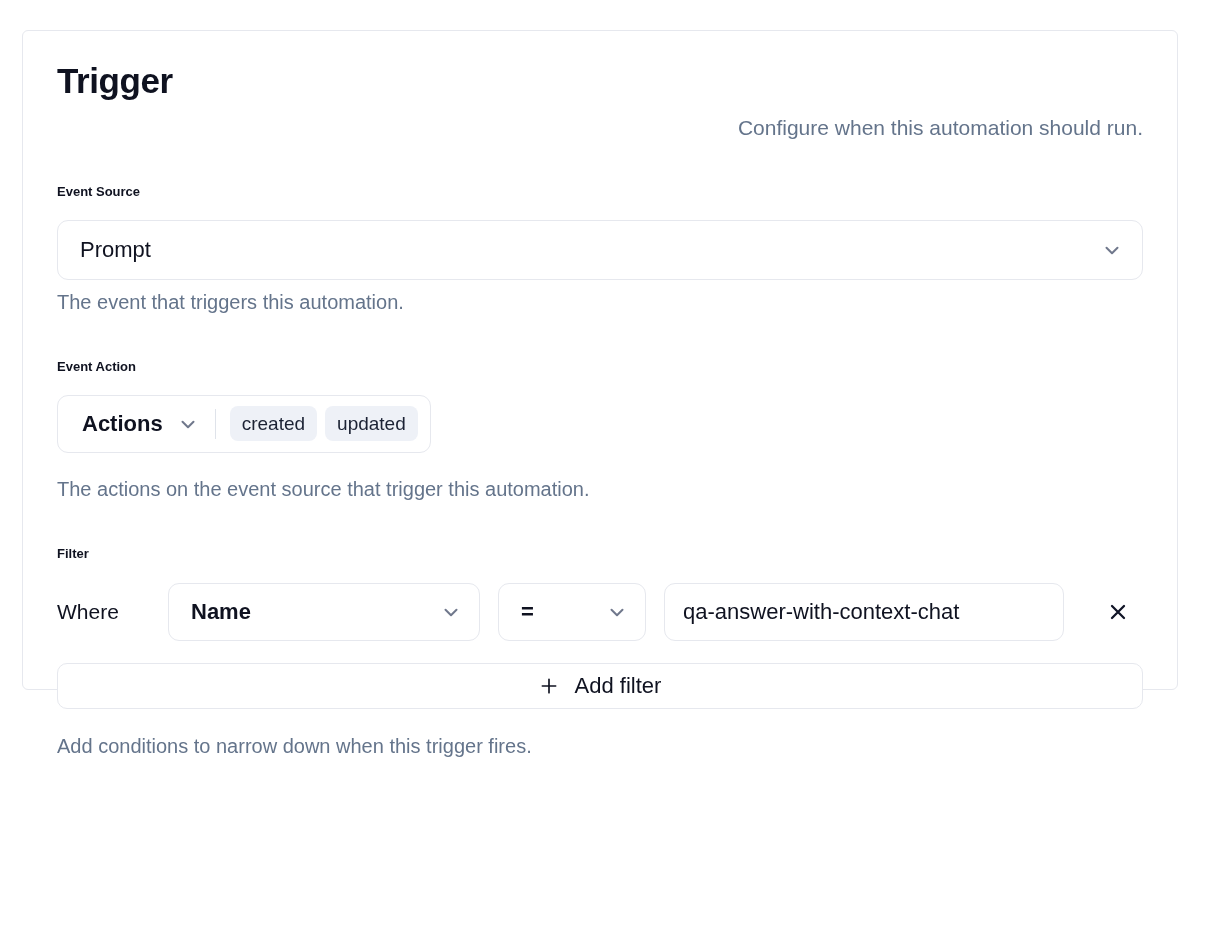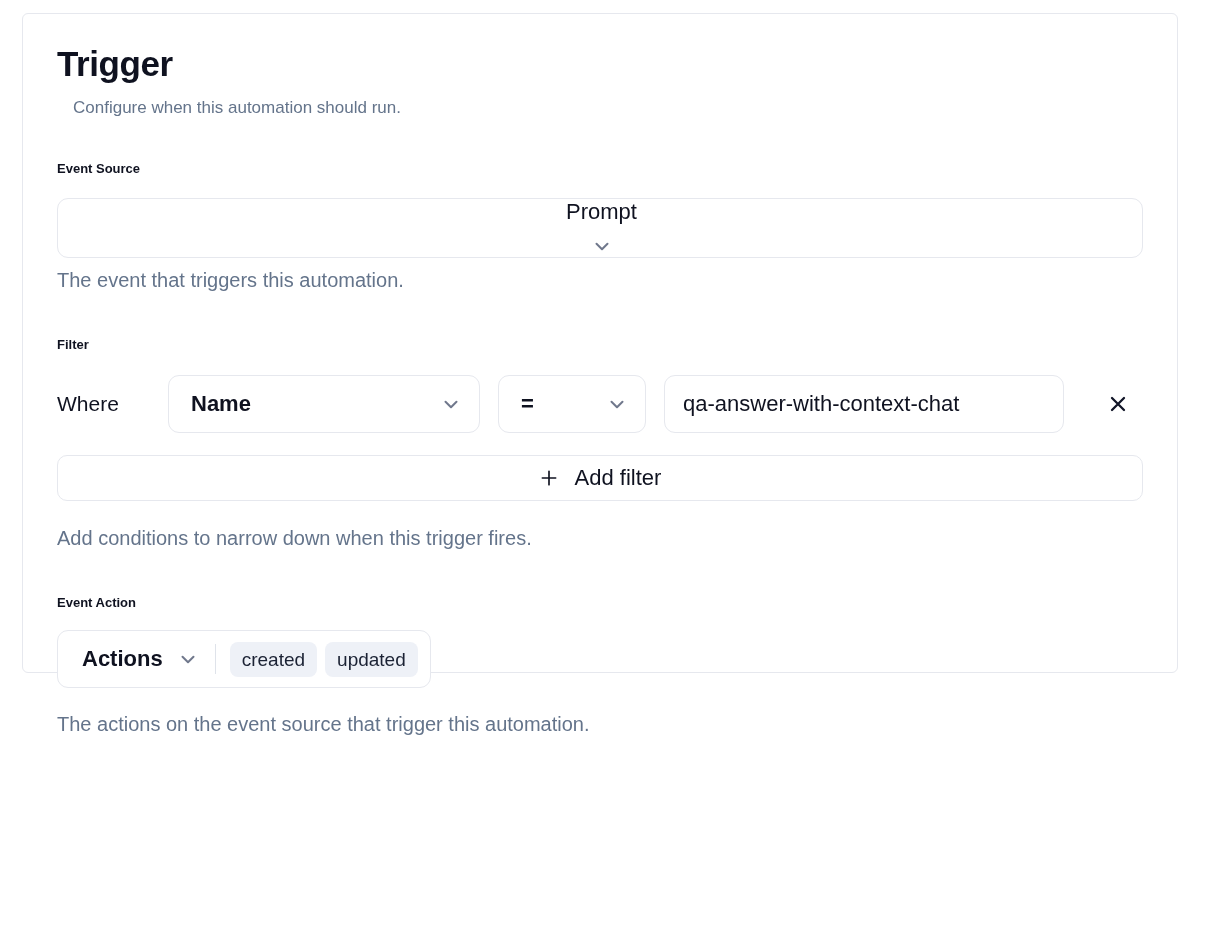--- a/index.html
+++ b/index.html
@@ -18,44 +18,45 @@
     width: 1214px;
     height: 944px;
     background: #ffffff;
     overflow: hidden;
   }
 
   
   .card {
     position: absolute;
     left: 22px;
-    top: 13px;
+    top: 30px;
     width: 1156px;
     height: 660px;
     background: #ffffff;
     border: 1px solid #e6e8ee;
     border-radius: 6px;
     padding: 30px 34px 0 34px;
   }
 
   
   .card-title {
     font-size: 35px;
     font-weight: 700;
     color: #0f1220;
     letter-spacing: -0.4px;
     line-height: 1.15;
     margin: 0;
   }
   .card-subtitle {
-    font-size: 17px;
+    font-size: 21px;
     font-weight: 400;
     color: #64748b;
     line-height: 1.3;
     margin: 13px 0 0 16px;
+    text-align: right;
   }
 
   
   .field { margin-top: 0; }
   .field-label {
     font-size: 13px;
     font-weight: 700;
     color: #0f1220;
     line-height: 1.2;
   }
@@ -70,21 +71,20 @@
   .select-box {
     display: flex;
     align-items: center;
     justify-content: space-between;
     height: 60px;
     border: 1px solid #e6e8ee;
     border-radius: 11px;
     background: #ffffff;
     padding: 0 19px 0 22px;
     cursor: pointer;
-    flex-direction: column;
   }
   .select-value {
     font-size: 22px;
     color: #0f1220;
     font-weight: 400;
   }
 
   .chev {
     width: 22px;
     height: 22px;
@@ -244,73 +244,73 @@
 
     <div class="field" style="margin-top:42px;">
       <div class="field-label">Event Source</div>
       <div class="select-box" style="margin-top:21px;">
         <span class="select-value">Prompt</span>
         <svg class="chev" viewBox="0 0 24 24">
             <path d="M6 9.5 L12 15.5 L18 9.5"></path>
           </svg>
       </div>
       <div class="field-help" style="margin-top:9px;">The event that triggers this automation.</div>
-    </div>
-
-    <div class="field" style="margin-top:44px;">
-      <div class="field-label">Filter</div>
-
-      <div class="filter-row" style="margin-top:22px;">
-        <span class="where-label">Where</span>
-
-        <div class="fsel fsel-field">
-          <span class="fsel-text">Name</span>
-          <svg class="chev" viewBox="0 0 24 24">
-              <path d="M6 9.5 L12 15.5 L18 9.5"></path>
-            </svg>
-        </div>
-
-        <div class="fsel fsel-op">
-          <span class="fsel-text">=</span>
-          <svg class="chev" viewBox="0 0 24 24">
-              <path d="M6 9.5 L12 15.5 L18 9.5"></path>
-            </svg>
-        </div>
-
-        <input class="fval" type="text" value="qa-answer-with-context-chat" placeholder="" style="">
-
-        <button class="remove-btn">
-          <svg viewBox="0 0 24 24">
-              <path d="M6 6 L18 18 M18 6 L6 18"></path>
-            </svg>
-        </button>
-      </div>
-
-      <button class="add-filter" style="margin-top:22px;">
-        <svg class="plus" viewBox="0 0 24 24">
-            <path d="M12 4 L12 20 M4 12 L20 12"></path>
-          </svg>
-        <span class="add-filter-label">Add filter</span>
-      </button>
-
-      <div class="field-help" style="margin-top:24px;">Add conditions to narrow down when this trigger fires.</div>
     </div>
 
     <div class="field" style="margin-top:44px;">
       <div class="field-label">Event Action</div>
       <div class="action-box" style="margin-top:20px;">
         <span class="action-trigger">
           <span class="action-trigger-label">Actions</span>
           <svg class="chev" viewBox="0 0 24 24">
               <path d="M6 9.5 L12 15.5 L18 9.5"></path>
             </svg>
         </span>
         <span class="vdivider"></span>
         <span class="pill-row">
           <span class="pill">created</span>
           <span class="pill">updated</span>
         </span>
       </div>
       <div class="field-help" style="margin-top:23px;">The actions on the event source that trigger this automation.</div>
     </div>
 
+    <div class="field" style="margin-top:44px;">
+      <div class="field-label">Filter</div>
+
+      <div class="filter-row" style="margin-top:22px;">
+        <span class="where-label">Where</span>
+
+        <div class="fsel fsel-field">
+          <span class="fsel-text">Name</span>
+          <svg class="chev" viewBox="0 0 24 24">
+              <path d="M6 9.5 L12 15.5 L18 9.5"></path>
+            </svg>
+        </div>
+
+        <div class="fsel fsel-op">
+          <span class="fsel-text">=</span>
+          <svg class="chev" viewBox="0 0 24 24">
+              <path d="M6 9.5 L12 15.5 L18 9.5"></path>
+            </svg>
+        </div>
+
+        <input class="fval" type="text" value="qa-answer-with-context-chat" placeholder="" style="">
+
+        <button class="remove-btn">
+          <svg viewBox="0 0 24 24">
+              <path d="M6 6 L18 18 M18 6 L6 18"></path>
+            </svg>
+        </button>
+      </div>
+
+      <button class="add-filter" style="margin-top:22px;">
+        <svg class="plus" viewBox="0 0 24 24">
+            <path d="M12 4 L12 20 M4 12 L20 12"></path>
+          </svg>
+        <span class="add-filter-label">Add filter</span>
+      </button>
+
+      <div class="field-help" style="margin-top:24px;">Add conditions to narrow down when this trigger fires.</div>
+    </div>
+
   </div>
 </div>
 
 </body></html>

